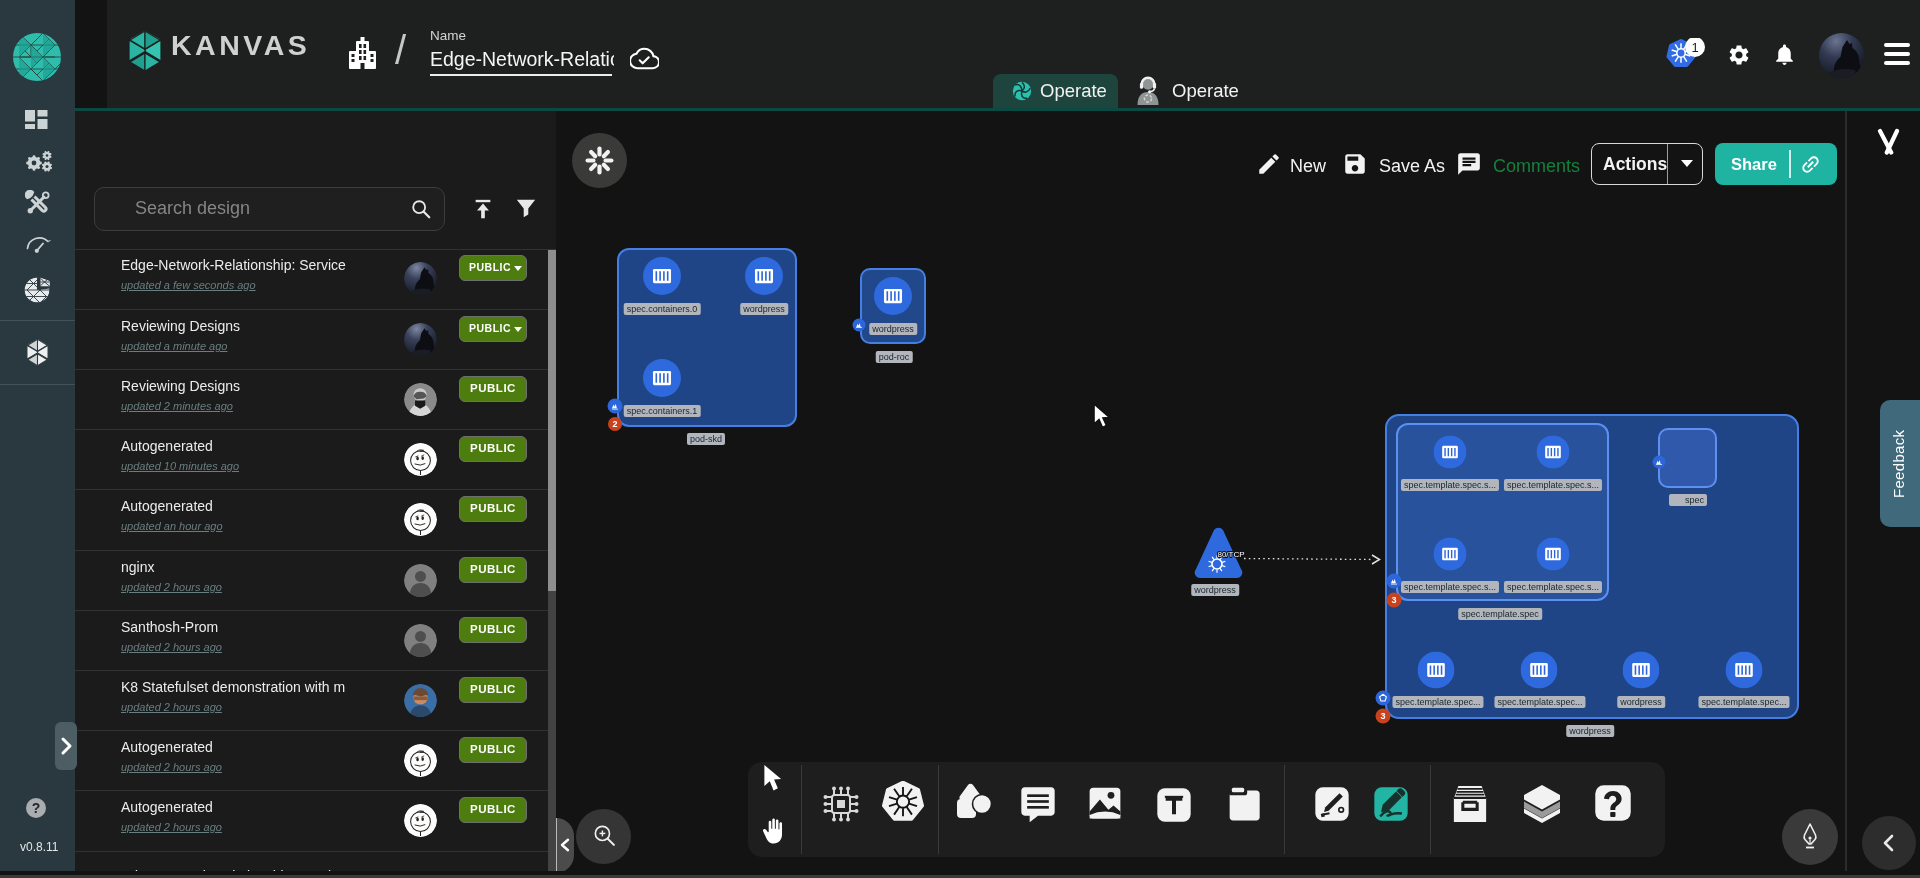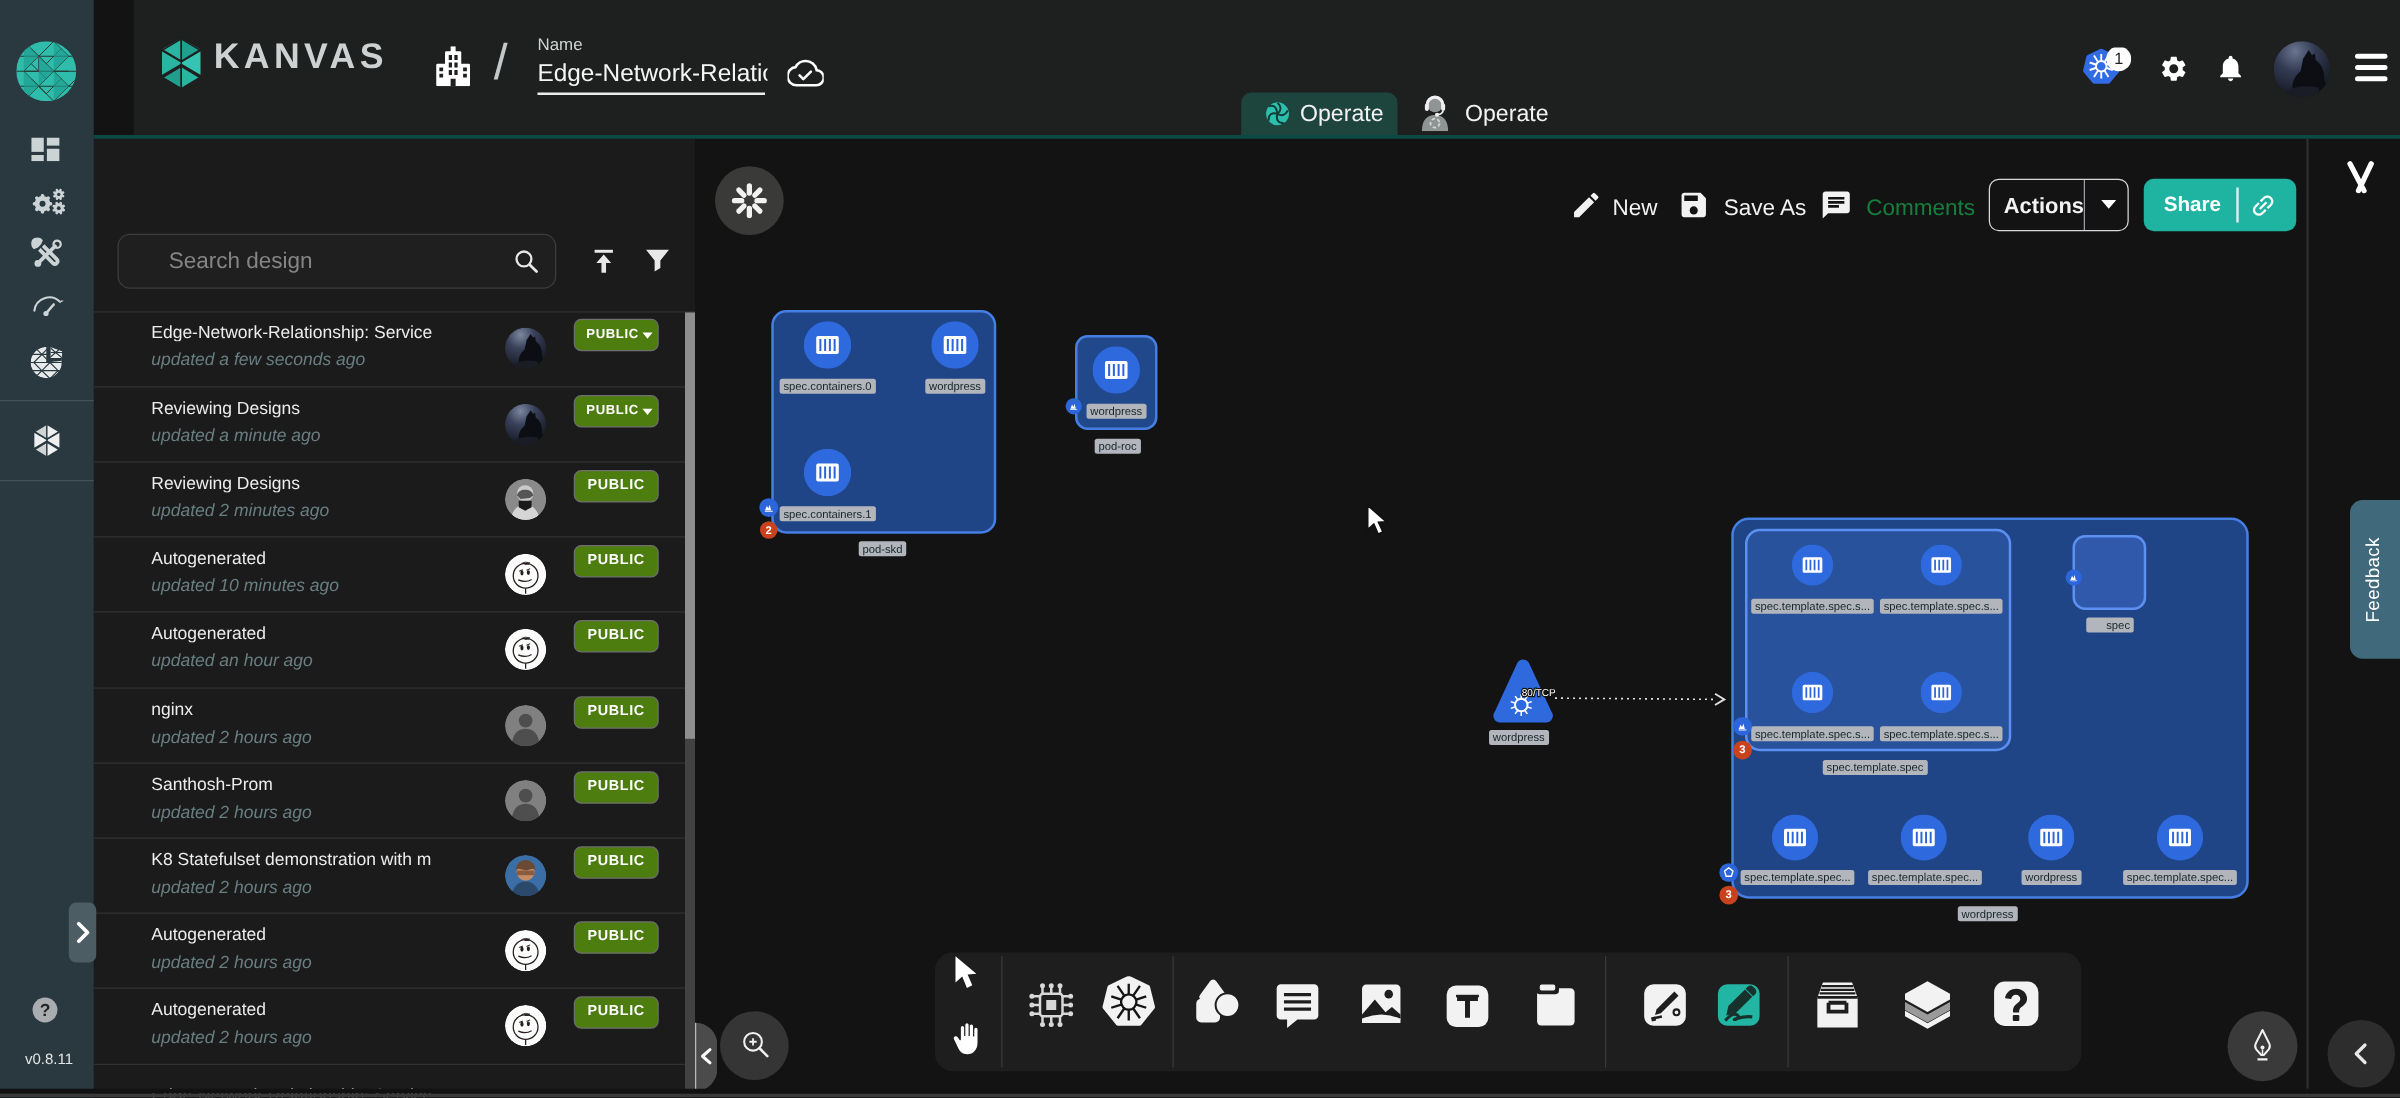--- a/index.html
+++ b/index.html
@@ -10,21 +10,21 @@
 #header { position:absolute; left:75px; top:0; width:1845px; height:110px; background:#1d201f;margin-left:32px; }
 #tealline { position:absolute; left:75px; top:108px; width:1845px; height:3px; background:#0b4a43; z-index:5; }
 
 #sidebar { position:absolute; left:0; top:0; width:75px; height:878px; background:#2a3840; z-index:6; }
 .sbdiv { position:absolute; left:0; width:75px; height:1px; background:#41525a; }
 
 #panel { position:absolute; left:75px; top:111px; width:481px; height:767px; background:#1b1b1b; z-index:2; }
 #ptitle { position:absolute; left:0; top:0; width:481px; height:57px; background:#060606; color:#f2f2f2; font-size:16px; letter-spacing:.5px; text-align:center; line-height:57px; }
 .row { position:absolute; left:0; width:474px; border-bottom:1px solid #323232; height:60px; }
 .rtitle { position:absolute; left:46px; top:8px; font-size:14px; color:#ececec; white-space:nowrap; overflow:hidden; width:262px; }
-.rsub { position:absolute; left:46px; top:30px; font-size:14px; font-style:italic; color:#697e80; white-space:nowrap; }
+.rsub { position:absolute; left:46px; top:30px; font-size:11px; font-style:italic; color:#697e80; white-space:nowrap;text-decoration:underline; }
 .rava { position:absolute; left:329px; top:13px; width:33px; height:33px; border-radius:50%; overflow:hidden; }
 .rbadge { position:absolute; left:384px; top:6px; width:68px; height:26px; border:1.5px solid #6f6f6f; border-radius:6px; background:#4d7c0f; color:#fff; font-size:11.5px; font-weight:bold; letter-spacing:.5px; text-align:center; line-height:23px; }
 
 #canvas { position:absolute; left:556px; top:111px; width:1364px; height:767px; background:#131313; overflow:hidden; z-index:1; }
 .grp { position:absolute; border:2px solid #467fe3; background:#1f4587; border-radius:12px; }
 .lbl { position:absolute; transform:translate(-50%,0); background:#b2b6bc; color:#16242c; font-size:9px; line-height:12px; padding:0 3px; border-radius:2px; white-space:nowrap; }
 .cnode { position:absolute; transform:translate(-50%,-50%); }
 .bdg { position:absolute; transform:translate(-50%,-50%); border-radius:50%; }
 .bdgred { background:#c8431d; color:#fff; font-weight:bold; text-align:center; }
 

